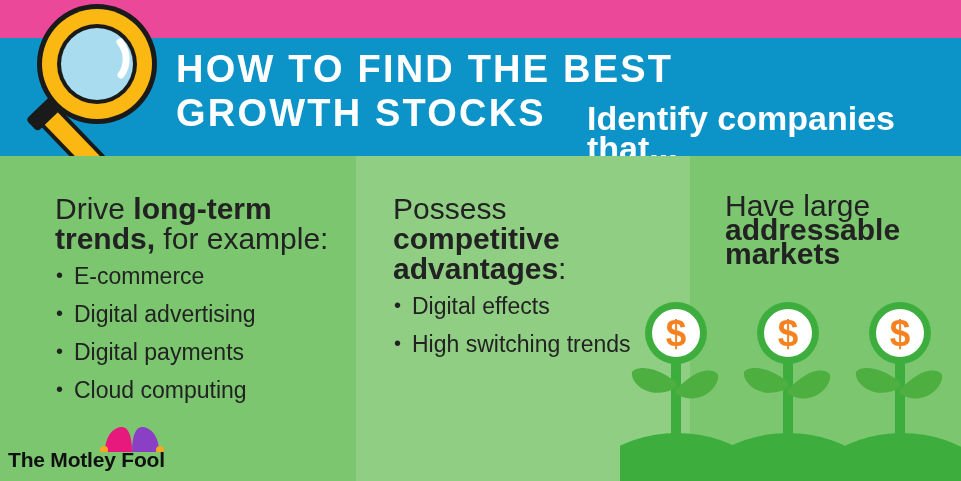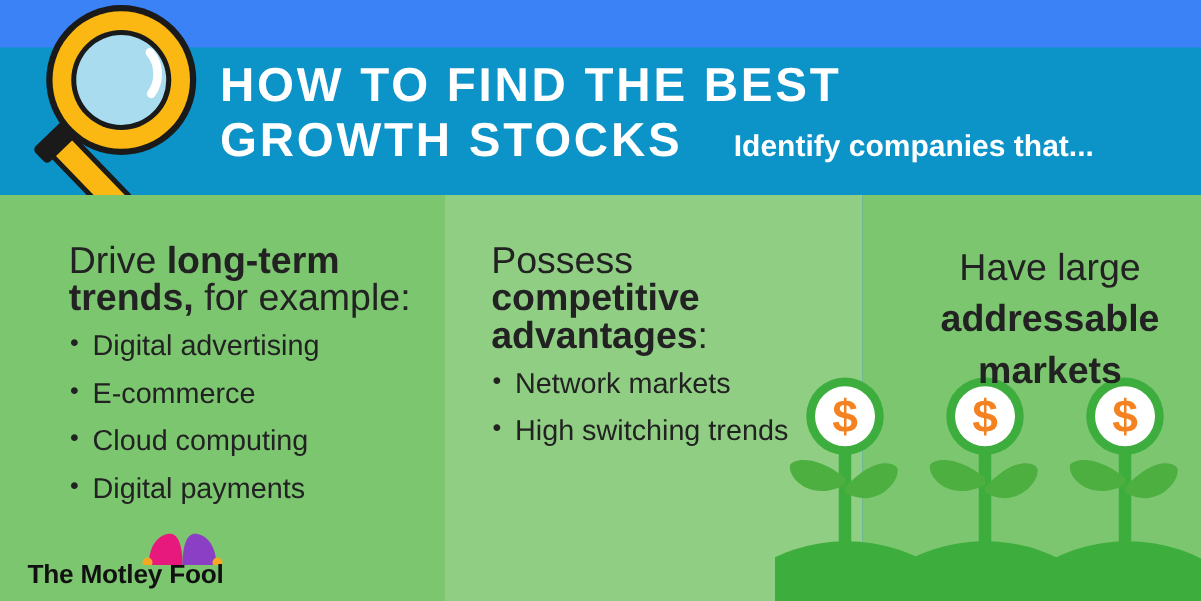--- a/index.html
+++ b/index.html
@@ -9,21 +9,21 @@
   }
   body {
     font-family: "Liberation Sans", sans-serif;
   }
 
   #infographic {
     position: relative;
     width: 961px;
     height: 481px;
     overflow: hidden;
-    background: #3b82f6;
+    background: #ec4899;
   }
 
   
   .header-band {
     position: absolute;
     left: 0;
     top: 38px;
     width: 961px;
     height: 118px;
     background: #0C93C8;
@@ -39,21 +39,21 @@
     letter-spacing: 2.2px;
     line-height: 44px;
     text-transform: uppercase;
     white-space: pre-line;
   }
   .header-subtitle {
     position: absolute;
     left: 587px;
     top: 103px;
     color: #ffffff;
-    font-size: 24px;
+    font-size: 34px;
     font-weight: bold;
     letter-spacing: 0px;
     line-height: 30px;
   }
 
   
   .magnifier {
     position: absolute;
     left: 8px;
     top: -2px;
@@ -109,38 +109,37 @@
     left: 1px;
     top: -1px;
     font-size: 20px;
   }
 
   .col-1 { left: 55px;  top: 38px; width: 282px; }
   .col-2 { left: 393px; top: 38px; width: 280px; }
   .col-3 { left: 725px; top: 38px; width: 230px; }
 
   .col-3 .col-heading {
-    line-height: 41px;
-    text-align: center;
+    line-height: 24px;
   }
 
   
   .plants {
     position: absolute;
     left: 620px;
     top: 290px;
     width: 341px;
     height: 191px;
     overflow: hidden;
   }
 
   
   .logo {
     position: absolute;
-    left: 22px;
+    left: 8px;
     top: 428px;
     width: 160px;
     height: 46px;
   }
   .logo-text {
     position: absolute;
     left: 0px;
     top: 20px;
     font-size: 21px;
     font-weight: bold;
@@ -210,31 +209,31 @@
         <path d="M280 100 C 304 74, 320 80, 322 85 C 324 96, 304 118, 280 104 Z" fill="#4CAF3F"></path>
         <circle cx="280" cy="43" r="31" fill="#3DAE3D"></circle>
         <circle cx="280" cy="43" r="24" fill="#FFFFFF"></circle>
         <text x="280" y="43" text-anchor="middle" dominant-baseline="central" font-family="Liberation Sans, sans-serif" font-size="37" font-weight="bold" fill="#F58220">$</text>
       </svg>
     </div>
 
     <div class="col col-1">
       <p class="col-heading"><span>Drive </span><b>long-term trends,</b><span> for example:</span></p>
       <ul class="bullets">
+        <li>E-commerce</li>
         <li>Digital advertising</li>
-        <li>E-commerce</li>
+        <li>Digital payments</li>
         <li>Cloud computing</li>
-        <li>Digital payments</li>
       </ul>
     </div>
 
     <div class="col col-2">
       <p class="col-heading"><span>Possess </span><b>competitive advantages</b><span>:</span></p>
       <ul class="bullets">
-        <li>Network markets</li>
+        <li>Digital effects</li>
         <li>High switching trends</li>
       </ul>
     </div>
 
     <div class="col col-3">
       <p class="col-heading"><span>Have large </span><b>addressable markets</b><span></span></p>
     </div>
   </div>
 
   <div class="logo">

